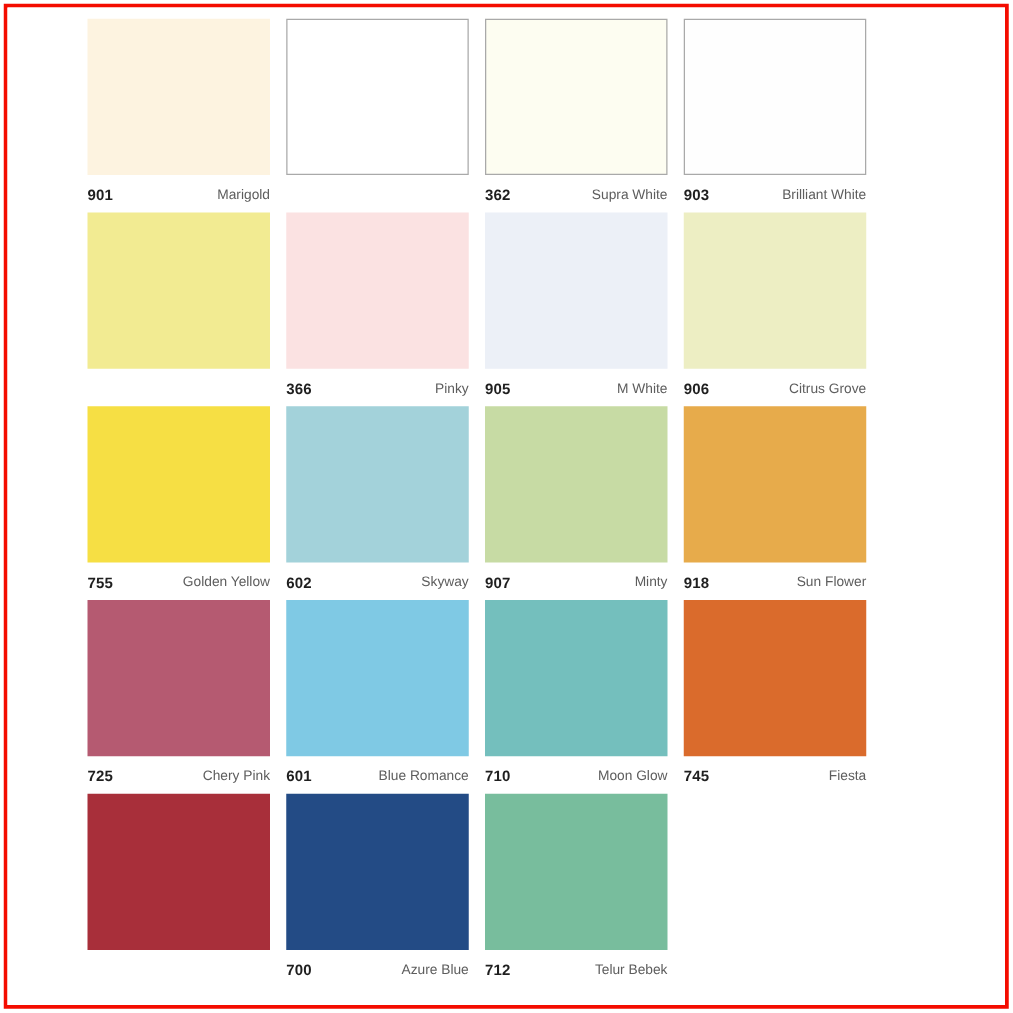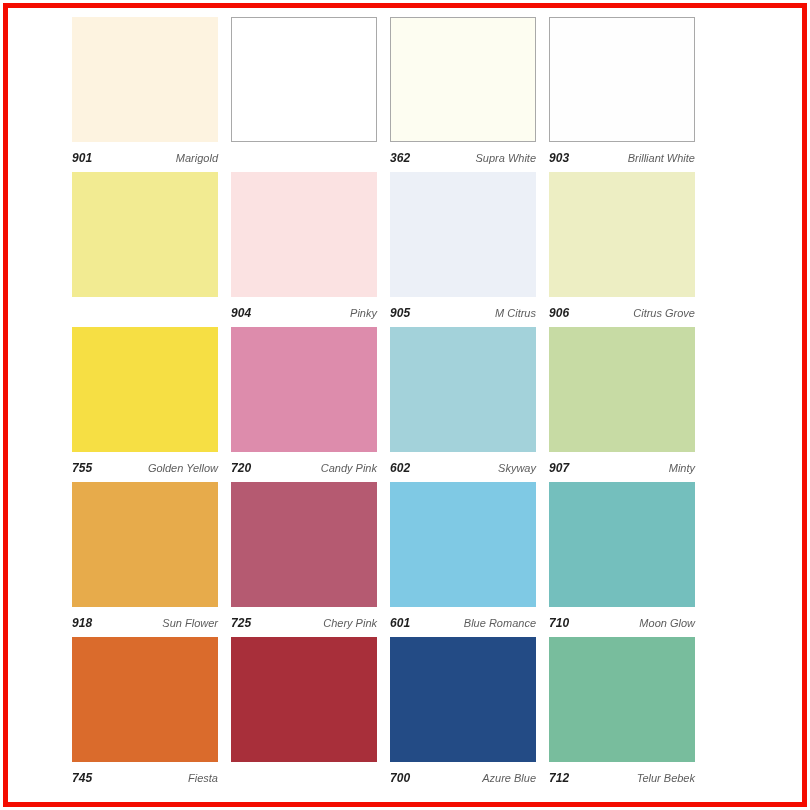--- a/index.html
+++ b/index.html
@@ -20,23 +20,22 @@
     height: 810px;
     box-sizing: border-box;
     background: #ffffff;
     padding: 3px;
   }
 
   #frame {
     box-sizing: border-box;
     width: 100%;
     height: 100%;
-    border: 5px solid #be185d;
+    border: 3px solid #be185d;
     background: #4d7c0f;
-    font-style: italic;
   }
 
   #sheet {
     box-sizing: border-box;
     width: 100%;
     height: 100%;
     background: #ffffff;
     padding: 9px 20px 0 64px;
   }
 
@@ -120,50 +119,43 @@
               <span class="swatch-code">903</span>
               <span class="swatch-name">Brilliant White</span>
             </div>
           </div>
           <div class="swatch-cell">
             <div class="swatch-chip" style="background-color: rgb(242, 235, 146);"></div>
           </div>
           <div class="swatch-cell">
             <div class="swatch-chip" style="background-color: rgb(251, 226, 226);"></div>
             <div class="swatch-caption">
-              <span class="swatch-code">904</span>
+              <span class="swatch-code">366</span>
               <span class="swatch-name">Pinky</span>
             </div>
           </div>
           <div class="swatch-cell">
             <div class="swatch-chip" style="background-color: rgb(236, 240, 247);"></div>
             <div class="swatch-caption">
               <span class="swatch-code">905</span>
-              <span class="swatch-name">M Citrus</span>
+              <span class="swatch-name">M White</span>
             </div>
           </div>
           <div class="swatch-cell">
             <div class="swatch-chip" style="background-color: rgb(237, 238, 195);"></div>
             <div class="swatch-caption">
               <span class="swatch-code">906</span>
               <span class="swatch-name">Citrus Grove</span>
             </div>
           </div>
           <div class="swatch-cell">
             <div class="swatch-chip" style="background-color: rgb(246, 223, 68);"></div>
             <div class="swatch-caption">
               <span class="swatch-code">755</span>
               <span class="swatch-name">Golden Yellow</span>
-            </div>
-          </div>
-          <div class="swatch-cell">
-            <div class="swatch-chip" style="background-color: rgb(221, 140, 172);"></div>
-            <div class="swatch-caption">
-              <span class="swatch-code">720</span>
-              <span class="swatch-name">Candy Pink</span>
             </div>
           </div>
           <div class="swatch-cell">
             <div class="swatch-chip" style="background-color: rgb(163, 210, 218);"></div>
             <div class="swatch-caption">
               <span class="swatch-code">602</span>
               <span class="swatch-name">Skyway</span>
             </div>
           </div>
           <div class="swatch-cell">

